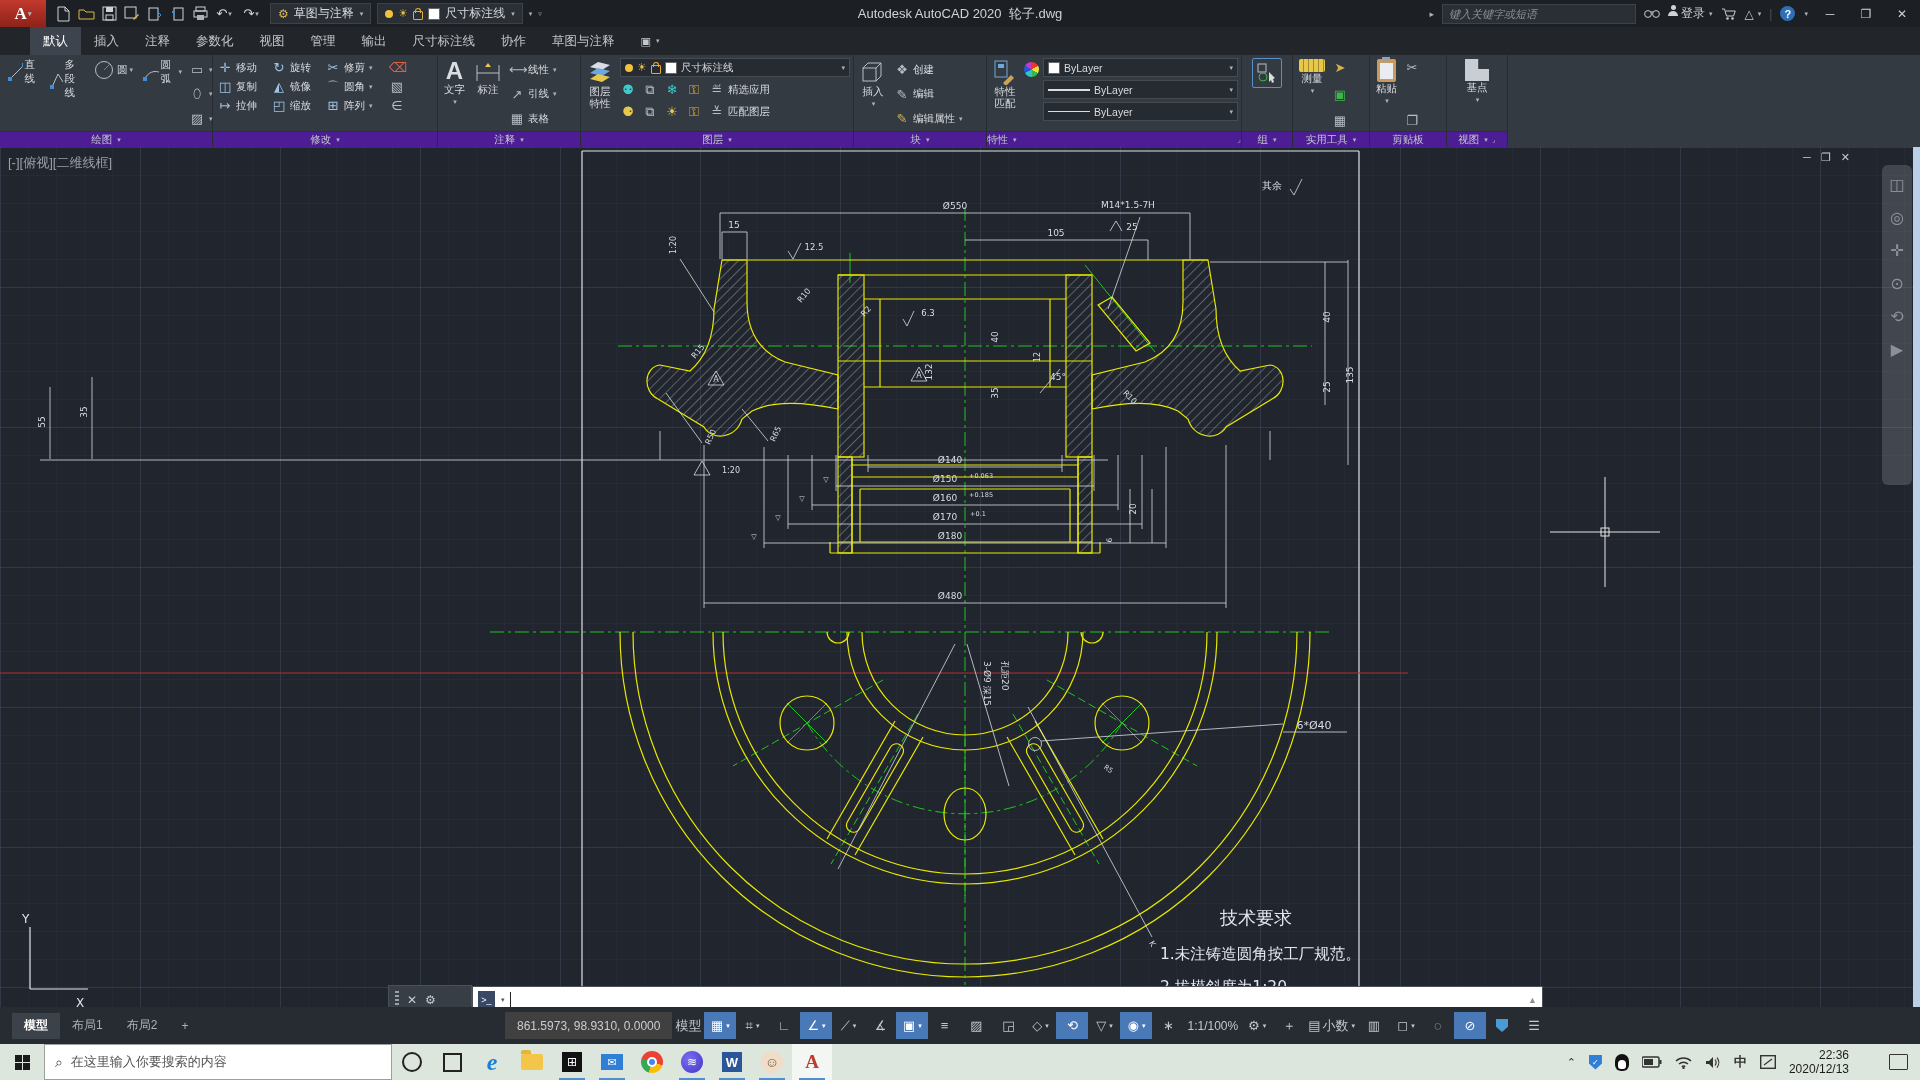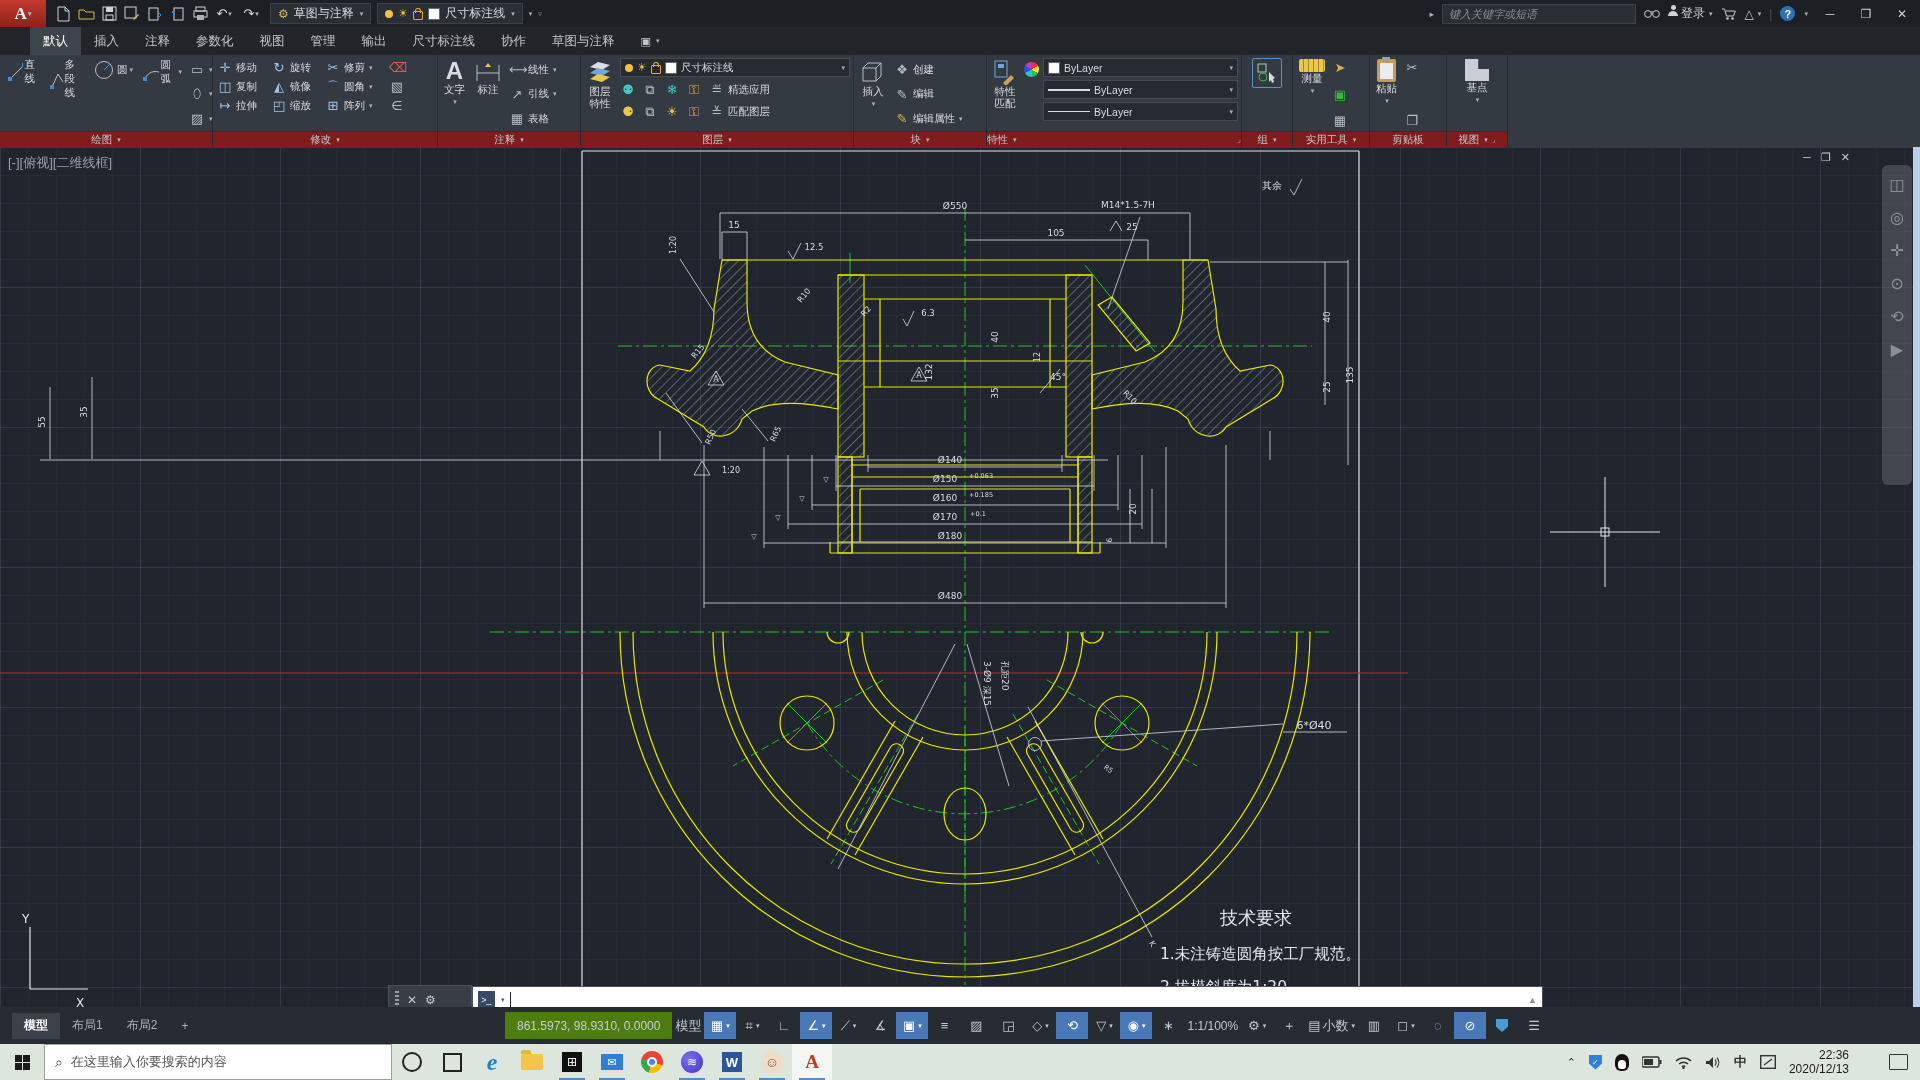--- a/index.html
+++ b/index.html
@@ -34,21 +34,21 @@
   
   #ribbontabs{position:absolute;left:0;top:27px;width:1920px;height:28px;background:#22262b;display:flex;
     align-items:stretch;color:#c3c7cc;font-size:12.5px;z-index:39}
   .rtab{display:flex;align-items:center;padding:0 13px;cursor:default}
   .rtab.active{background:#3e444d;color:#fff}
   
   #ribbon{position:absolute;left:0;top:55px;width:1920px;height:92px;background:#343a42;display:flex;z-index:38;color:#d9dce0}
   .panel{display:flex;flex-direction:column;border-right:1px solid #272c32;flex:0 0 auto}
   .p-body{flex:1;display:flex;align-items:flex-start;padding:3px 3px 0 3px;gap:4px}
   .p-label{height:15px;display:flex;align-items:center;justify-content:center;gap:4px;font-size:10.5px;
-    color:#c2c6cb;background:#7f1d1d;border-top:1px solid #2b3037}
+    color:#c2c6cb;background:#4c1d95;border-top:1px solid #2b3037}
   .big{display:flex;flex-direction:column;align-items:center;justify-content:flex-start;gap:1px;padding:1px 3px;font-size:10.5px;line-height:11px;text-align:center}
   .tool{display:flex;flex-direction:row;align-items:center;font-size:10.5px;gap:1px;padding:0 2px}
   .trow{display:flex;align-items:center;gap:3px;font-size:10.5px;height:19px;padding:0 1px}
   .gi{color:#9fc3e8;font-size:13px;width:16px;text-align:center}
   .gi2{color:#b8bec6;font-size:13px;width:16px;text-align:center}
   .mini{display:flex;flex-direction:column;justify-content:space-between;height:68px;padding:2px 0}
   .dd{display:flex;align-items:center;background:#262b31;border:1px solid #454b53;height:17px;font-size:10.5px;gap:4px;padding:0 4px;color:#d9dce0}
   .ruler{width:26px;height:13px;background:repeating-linear-gradient(90deg,#e8c84a 0 4px,#a3882c 4px 5px);border-radius:2px}
   .clipb{width:19px;height:23px;background:#c89b5a;border-radius:2px;position:relative}
   .clipb::before{content:"";position:absolute;top:-2px;left:5px;width:8px;height:4px;background:#9aa0a7}
@@ -76,21 +76,21 @@
   .dots{width:4px;height:18px;background:repeating-linear-gradient(#9aa0a7 0 2px,transparent 2px 4px)}
   #cmdinput{flex:1;height:25px;background:#fff;border:1px solid #4a5058;display:flex;align-items:center;padding:0 5px;gap:5px}
   .cmdchip{width:17px;height:17px;background:#3a4866;color:#fff;font-size:9px;display:flex;align-items:center;justify-content:center}
   .caret{width:1px;height:15px;background:#222}
   #cmdup{margin-left:auto;color:#8a9098;font-size:9px}
   
   #statusbar{position:absolute;left:0;top:1007px;width:1920px;height:37px;background:#272c32;display:flex;
     align-items:center;color:#c3c8cd;font-size:12px;z-index:40}
   .ltab{height:26px;display:flex;align-items:center;padding:0 12px;margin-top:0;color:#aab0b6}
   .ltab.active{background:#3c4249;color:#fff;font-weight:bold}
-  #coords{background:#4d7c0f;height:27px;display:flex;align-items:center;padding:0 12px;margin-left:auto;color:#c9cdd2}
+  #coords{background:#404040;height:27px;display:flex;align-items:center;padding:0 12px;margin-left:auto;color:#c9cdd2}
   .sbtn{height:27px;min-width:26px;display:flex;align-items:center;justify-content:center;gap:2px;padding:0 3px;color:#c3c8cd;font-size:13px}
   .sbtn.on{background:#4a79b8;color:#fff}
   .sbtn .car{color:inherit}
   .shield{width:12px;height:13px;background:#4a9ad4;clip-path:polygon(0 0,100% 0,100% 60%,50% 100%,0 60%)}
   
   #taskbar{position:absolute;left:0;top:1044px;width:1920px;height:36px;background:#dde6dd;display:flex;align-items:center;z-index:50}
   #startbtn{width:44px;height:36px;display:flex;align-items:center;justify-content:center}
   .winlogo{display:grid;grid-template-columns:7px 7px;grid-template-rows:7px 7px;gap:1px}
   .winlogo i{background:#1b1b1b}
   #tsearch{width:348px;height:36px;background:#fff;border:1px solid #9aa09a;display:flex;align-items:center;gap:8px;
@@ -180,20 +180,23 @@
   <div class="ws" style="margin-left:6px">
     <span class="bulb"></span>
     <span class="sun">☀</span>
     <span class="lock"></span>
     <span class="wsq"></span>
     <span>尺寸标注线</span>
     <span class="car">▾</span>
   </div>
   <span class="car" style="margin-left:6px">▾</span>
   <span class="car" style="margin-left:6px">▿</span>
+  <div id="tb-title">
+    <span>Autodesk AutoCAD 2020</span>&nbsp;&nbsp;<span>轮子.dwg</span>
+  </div>
   <div id="tb-right">
     <span class="car" style="font-size:9px">▸</span>
     <input id="tb-search" placeholder="键入关键字或短语" style="">
     <span class="tbi">
         <svg width="16" height="11">
           <circle cx="4" cy="6" r="3.4" fill="none" stroke="#c9cdd2"></circle>
           <circle cx="12" cy="6" r="3.4" fill="none" stroke="#c9cdd2"></circle>
           <path d="M7,4 h2" stroke="#c9cdd2"></path>
         </svg>
       </span>

